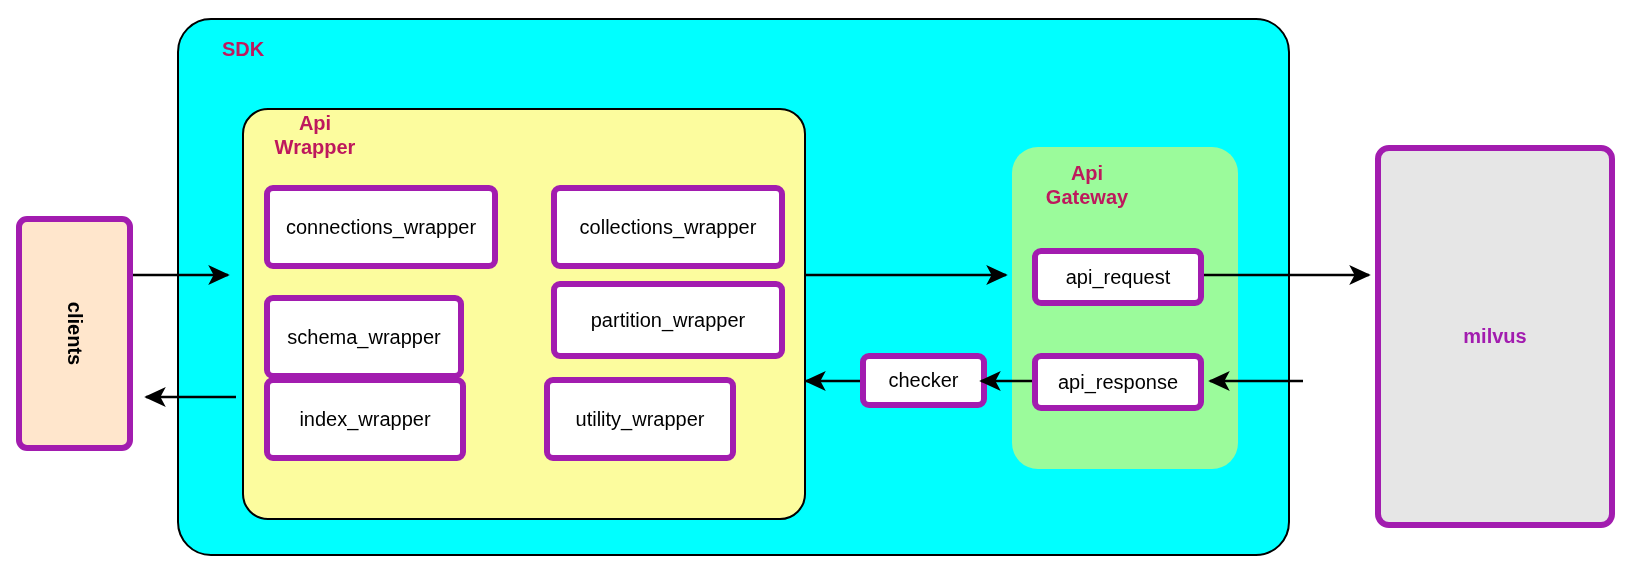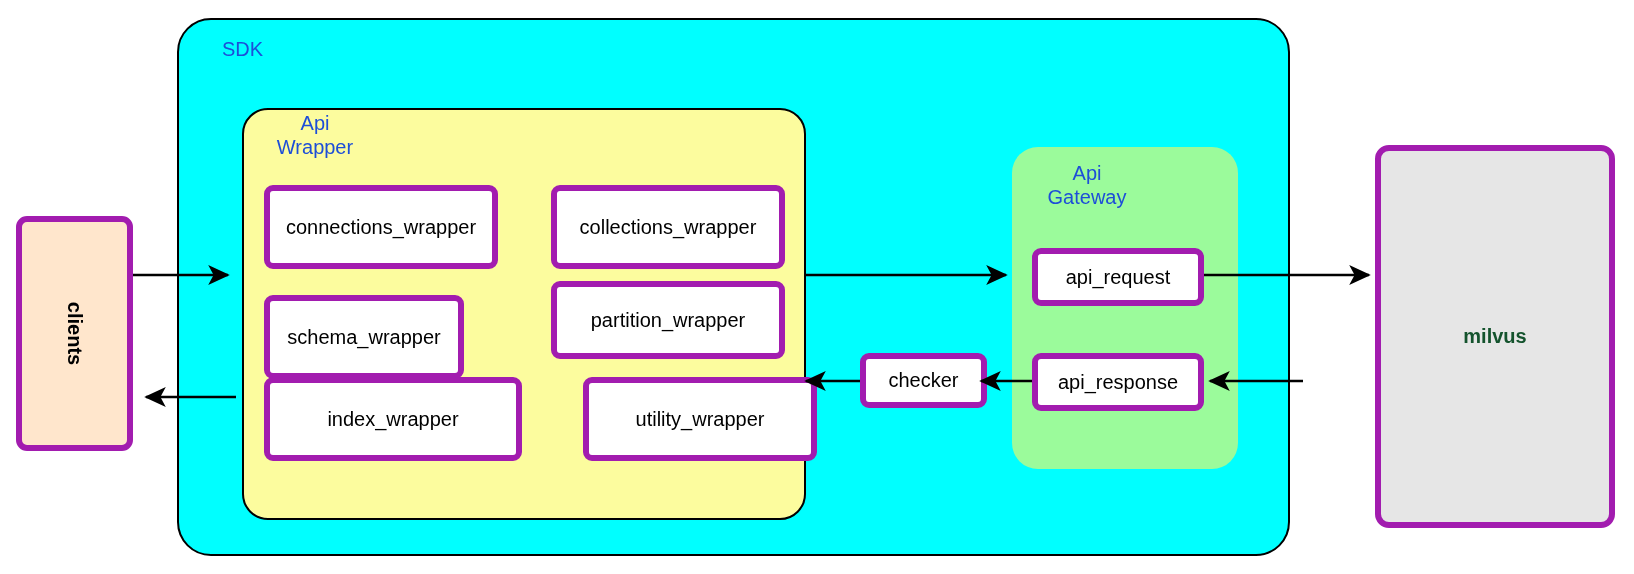--- a/index.html
+++ b/index.html
@@ -55,23 +55,23 @@
     width: 226px;
     height: 322px;
     background: #9bfb9b;
     border-radius: 26px;
     border: none;
   }
 
   
   .container-title {
     position: absolute;
-    font-weight: normal;
-    font-size: 20px;
-    color: #1d4ed8;
+    font-weight: bold;
+    font-size: 20px;
+    color: #be185d;
     line-height: 1.18;
     text-align: center;
     white-space: pre-line;
     pointer-events: none;
   }
   #sdk-title        { left: 222px; top: 38px;  width: 80px; text-align: left; }
   #api-wrapper-title{ left: 255px; top: 112px; width: 120px; text-align: center; }
   #api-gateway-title{ left: 1022px; top: 162px; width: 130px; text-align: center; }
 
   
@@ -81,22 +81,22 @@
     font-size: 20px;
     color: #000000;
     font-weight: normal;
   }
 
   
   #node-connections-wrapper { left: 264px;  top: 185px; width: 234px; height: 84px; }
   #node-collections-wrapper { left: 551px;  top: 185px; width: 234px; height: 84px; }
   #node-schema-wrapper      { left: 264px;  top: 295px; width: 200px; height: 84px; }
   #node-partition-wrapper   { left: 551px;  top: 281px; width: 234px; height: 78px; }
-  #node-index-wrapper       { left: 264px;  top: 377px; width: 258px; height: 84px; }
-  #node-utility-wrapper     { left: 583px;  top: 377px; width: 234px; height: 84px; }
+  #node-index-wrapper       { left: 264px;  top: 377px; width: 202px; height: 84px; }
+  #node-utility-wrapper     { left: 544px;  top: 377px; width: 192px; height: 84px; }
 
   
   #node-api-request  { left: 1032px; top: 248px; width: 172px; height: 58px; }
   #node-api-response { left: 1032px; top: 353px; width: 172px; height: 58px; }
 
   
   #node-checker { left: 860px; top: 353px; width: 127px; height: 55px; }
 
   
   #node-clients {
@@ -116,21 +116,21 @@
   }
   #node-milvus {
     left: 1375px;
     top: 145px;
     width: 240px;
     height: 383px;
     background: #e6e6e6;
     border-radius: 14px;
     font-weight: bold;
     font-size: 20px;
-    color: #14532d;
+    color: #a21caf;
   }
 
   
   .edge { position: absolute; pointer-events: none; }
   .edge svg { display: block; overflow: visible; }
 </style>
 </head>
 <body>
 
 <div id="canvas">

